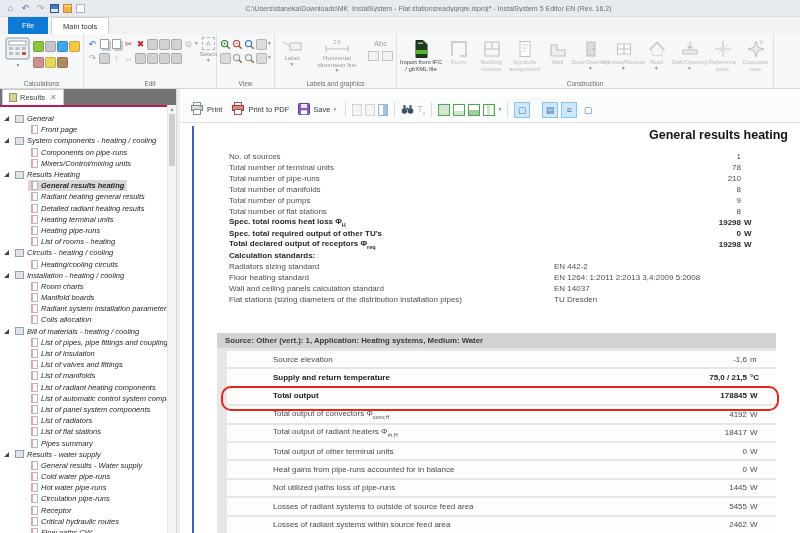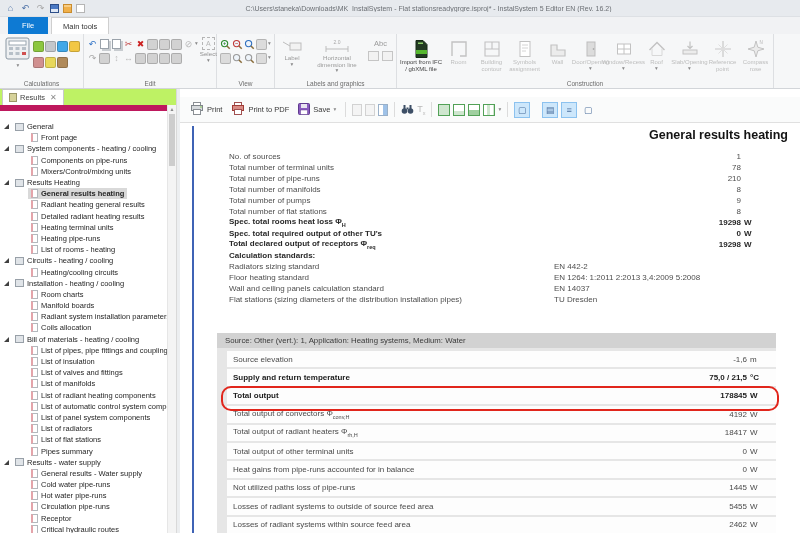--- a/index.html
+++ b/index.html
@@ -46,26 +46,26 @@
   .cic{height:20px;display:block;}
   .lbl-btn{display:flex;flex-direction:column;align-items:center;font-size:6.2px;color:#9b9b9b;line-height:1.1;
     padding:2px 3px 0 3px;text-align:center;}
   .abc-col{display:flex;flex-direction:column;align-items:center;gap:3px;padding-top:2px;}
   .abc-txt{font-size:7.5px;color:#9b9b9b;}
   .mini{width:9px;height:8px;border:1px solid #c5c5c5;background:#f2f2f2;display:inline-block;}
 
   
   .main{display:flex;height:445px;}
   .sidebar{width:177px;position:relative;background:#fff;border-right:1px solid #d9d9d9;box-sizing:border-box;}
-  .paneltabs{height:16px;background:#bef264;border-bottom:6px solid #be185d;display:flex;align-items:flex-end;padding-left:2px;}
+  .paneltabs{height:16px;background:#737373;border-bottom:2px solid #be185d;display:flex;align-items:flex-end;padding-left:2px;}
   .paneltab{height:15px;background:#fff;border:1px solid #c9c9c9;border-bottom:none;display:flex;align-items:center;
     gap:3px;padding:0 6px;font-size:7.5px;color:#444;}
   .ptico{width:8px;height:9px;background:#d6d29a;border:1px solid #9a9668;box-sizing:border-box;}
   .ptclose{color:#8a8a8a;font-size:8px;margin-left:2px;}
-  .tree{position:absolute;top:16px;left:0;right:8px;bottom:0;overflow:hidden;padding-top:16px;}
+  .tree{position:absolute;top:16px;left:0;right:8px;bottom:0;overflow:hidden;padding-top:8px;font-style:italic;}
   .titem{height:11.2px;display:flex;align-items:center;white-space:nowrap;font-size:7.5px;color:#262626;}
   .titem.parent{padding-left:4px;}
   .titem.child{padding-left:28px;}
   .arrow{width:0;height:0;border-left:5px solid transparent;border-bottom:5px solid #404040;margin-right:3px;flex:0 0 auto;}
   .tlabel-wrap{display:flex;align-items:center;gap:3px;padding:0 3px;height:100%;}
   .titem.selected .tlabel-wrap{background:#d9d9d9;font-weight:bold;}
   .pti{width:9px;height:8px;background:#e0e4e8;border:1px solid #98a0a8;box-sizing:border-box;flex:0 0 auto;}
   .cti{width:7px;height:9px;background:#fff;border:1px solid #b3b8bd;border-left:2px solid #e4a4aa;box-sizing:border-box;flex:0 0 auto;}
   .vscroll{position:absolute;top:16px;right:0;width:8px;bottom:0;background:#f4f4f4;border-left:1px solid #e6e6e6;}
   .varrow{display:block;text-align:center;font-size:5px;color:#8a8a8a;line-height:8px;}
@@ -98,27 +98,27 @@
   .stats{position:absolute;left:49px;right:43px;top:27px;}
   .srow{height:11px;display:flex;align-items:center;color:#4e4e4e;position:relative;}
   .srow.b{font-weight:bold;color:#292929;}
   .srow .lab{flex:1;white-space:nowrap;}
   .srow .val{text-align:right;min-width:90px;white-space:nowrap;}
   .srow .unit{width:16px;box-sizing:border-box;padding-left:3px;}
   .srow .leftval{position:absolute;left:325px;white-space:nowrap;}
   sub{font-size:5.5px;}
 
   .stable{position:absolute;left:37px;width:559px;top:209px;bottom:0;background:#e6e6e6;}
-  .sheader{height:15px;background:#d2d2d2;display:flex;align-items:center;padding-left:8px;font-weight:normal;
+  .sheader{height:15px;background:#d2d2d2;display:flex;align-items:center;padding-left:8px;font-weight:bold;
     color:#3a3a3a;font-size:7.8px;}
   .trow{margin-left:10px;height:16.4px;background:#fdfdfd;border-bottom:2px solid #e6e6e6;display:flex;
     align-items:center;padding:0 14px 0 6px;color:#4a4a4a;font-size:8px;}
   .trow:nth-of-type(2){margin-top:3px;}
   .trow.b{font-weight:bold;color:#1c1c1c;}
-  .trow .lab{flex:1;white-space:nowrap;}
+  .trow .lab{flex:1;white-space:nowrap;margin-left:40px;}
   .trow .val{text-align:left;white-space:nowrap;}
   .trow .unit{width:15px;box-sizing:border-box;padding-left:3px;}
   .redbox{position:absolute;left:4px;right:-3px;height:21px;border:2px solid #e1261c;border-radius:10px;pointer-events:none;}
 </style>
 </head>
 <body>
 
 <div id="app">
 
   <div class="titlebar">

